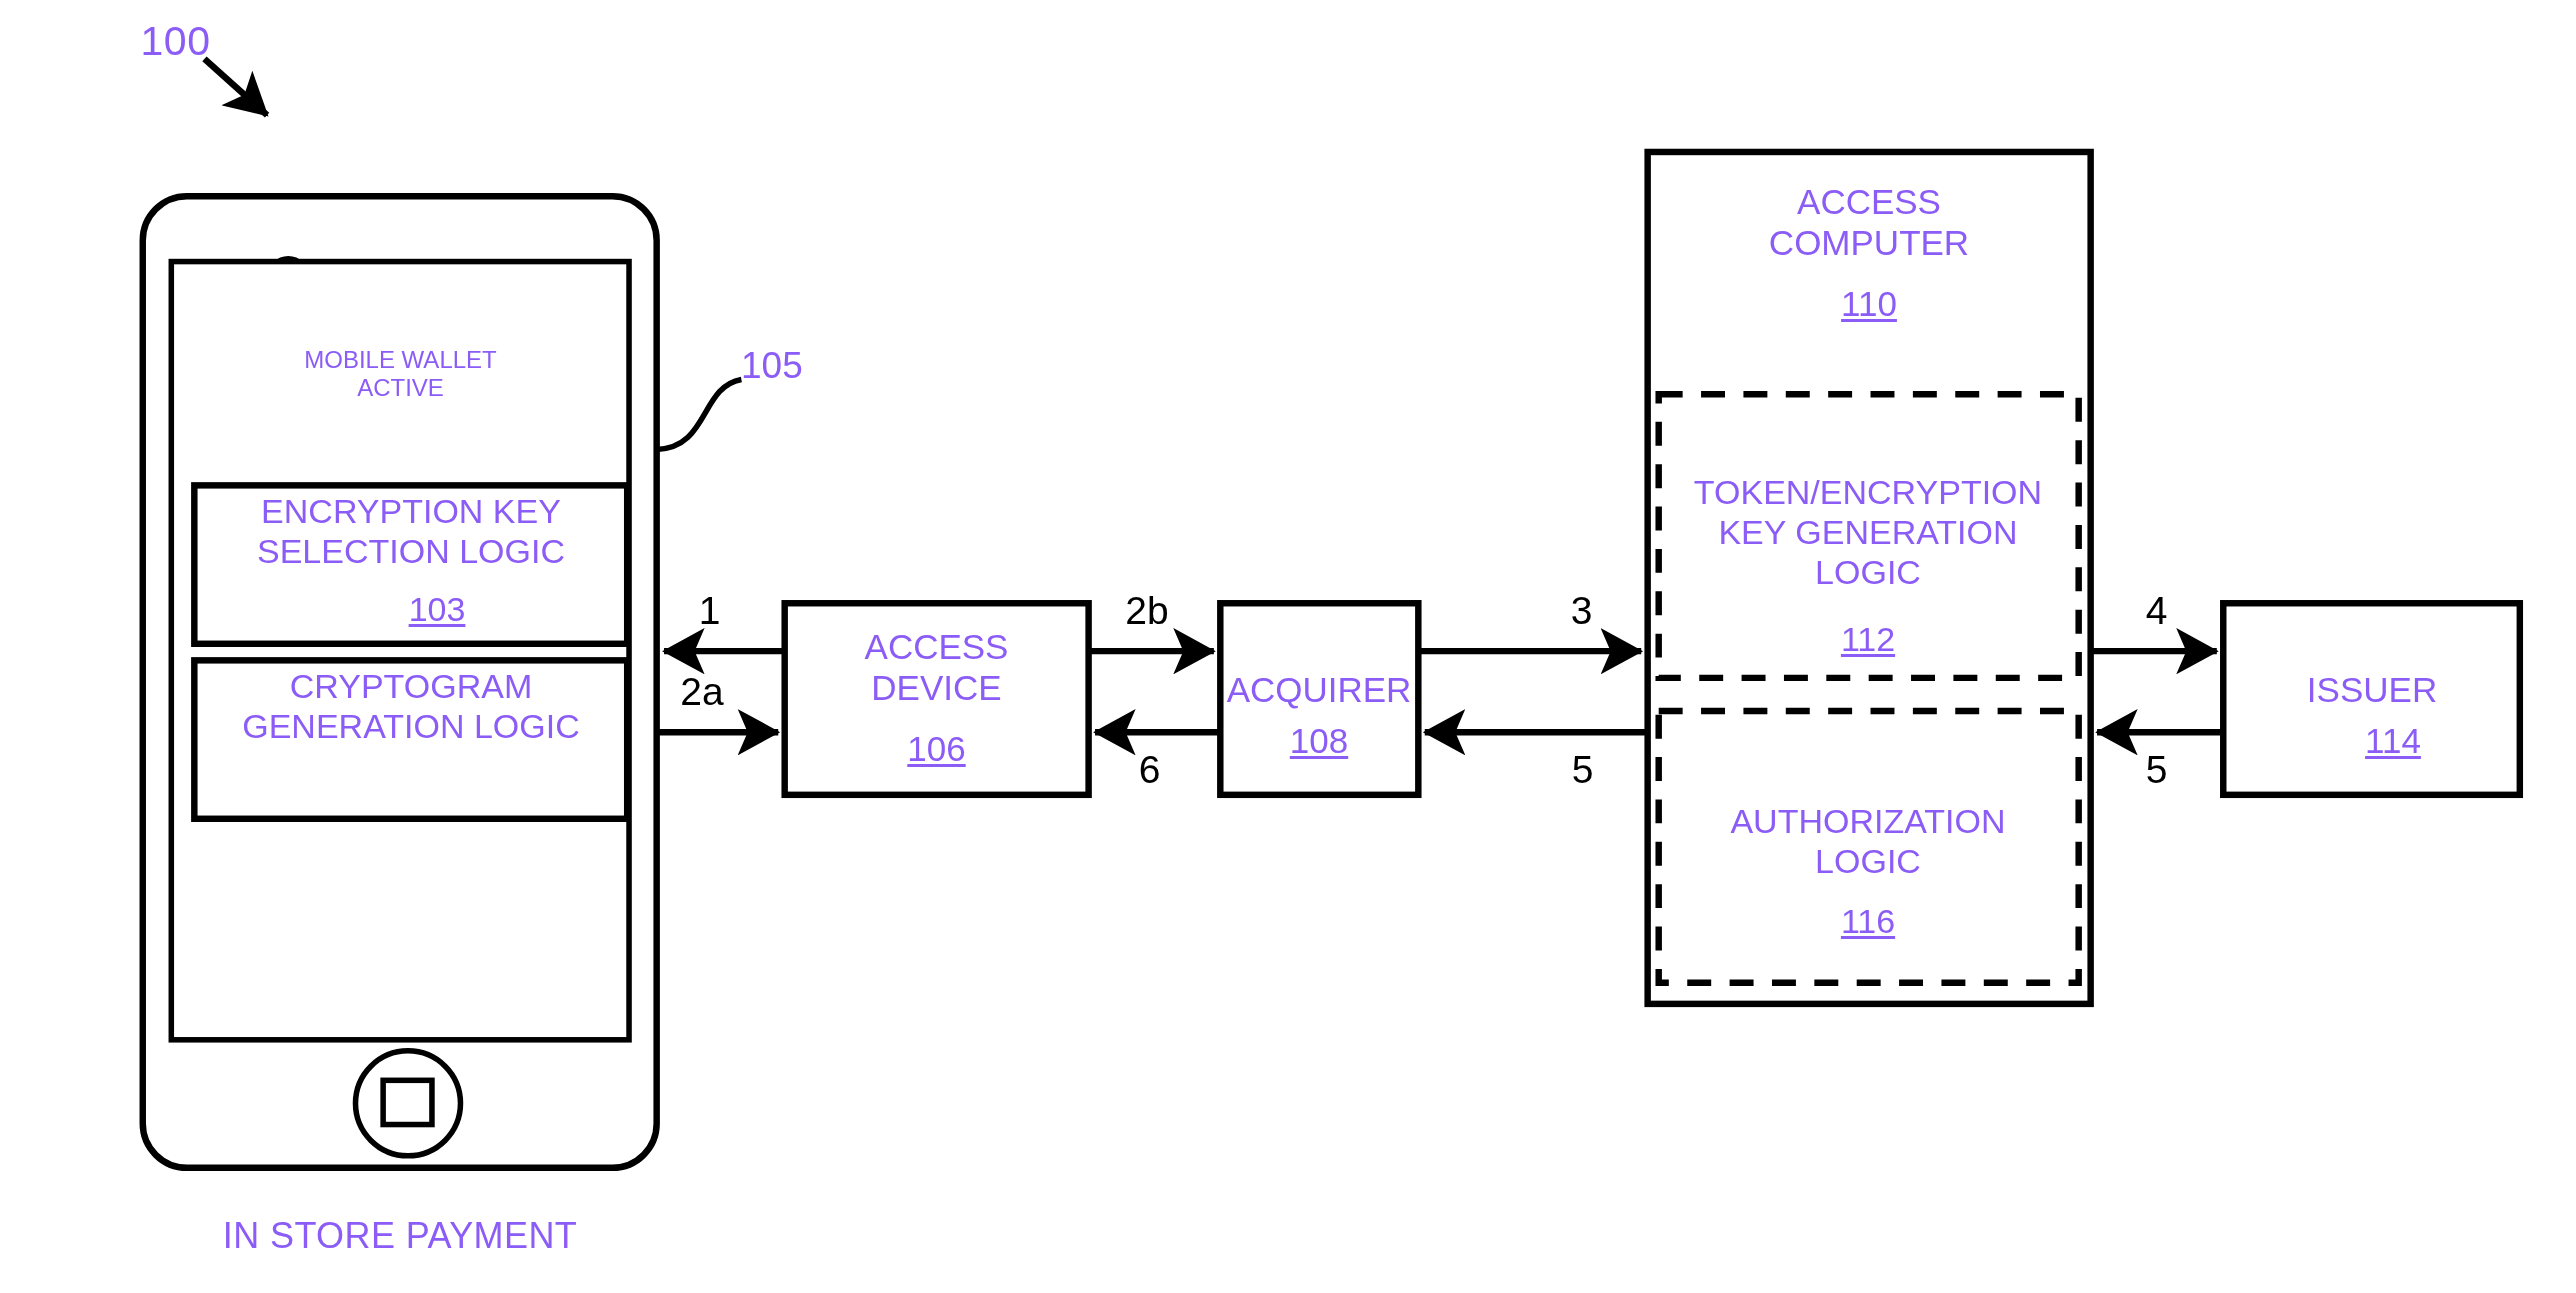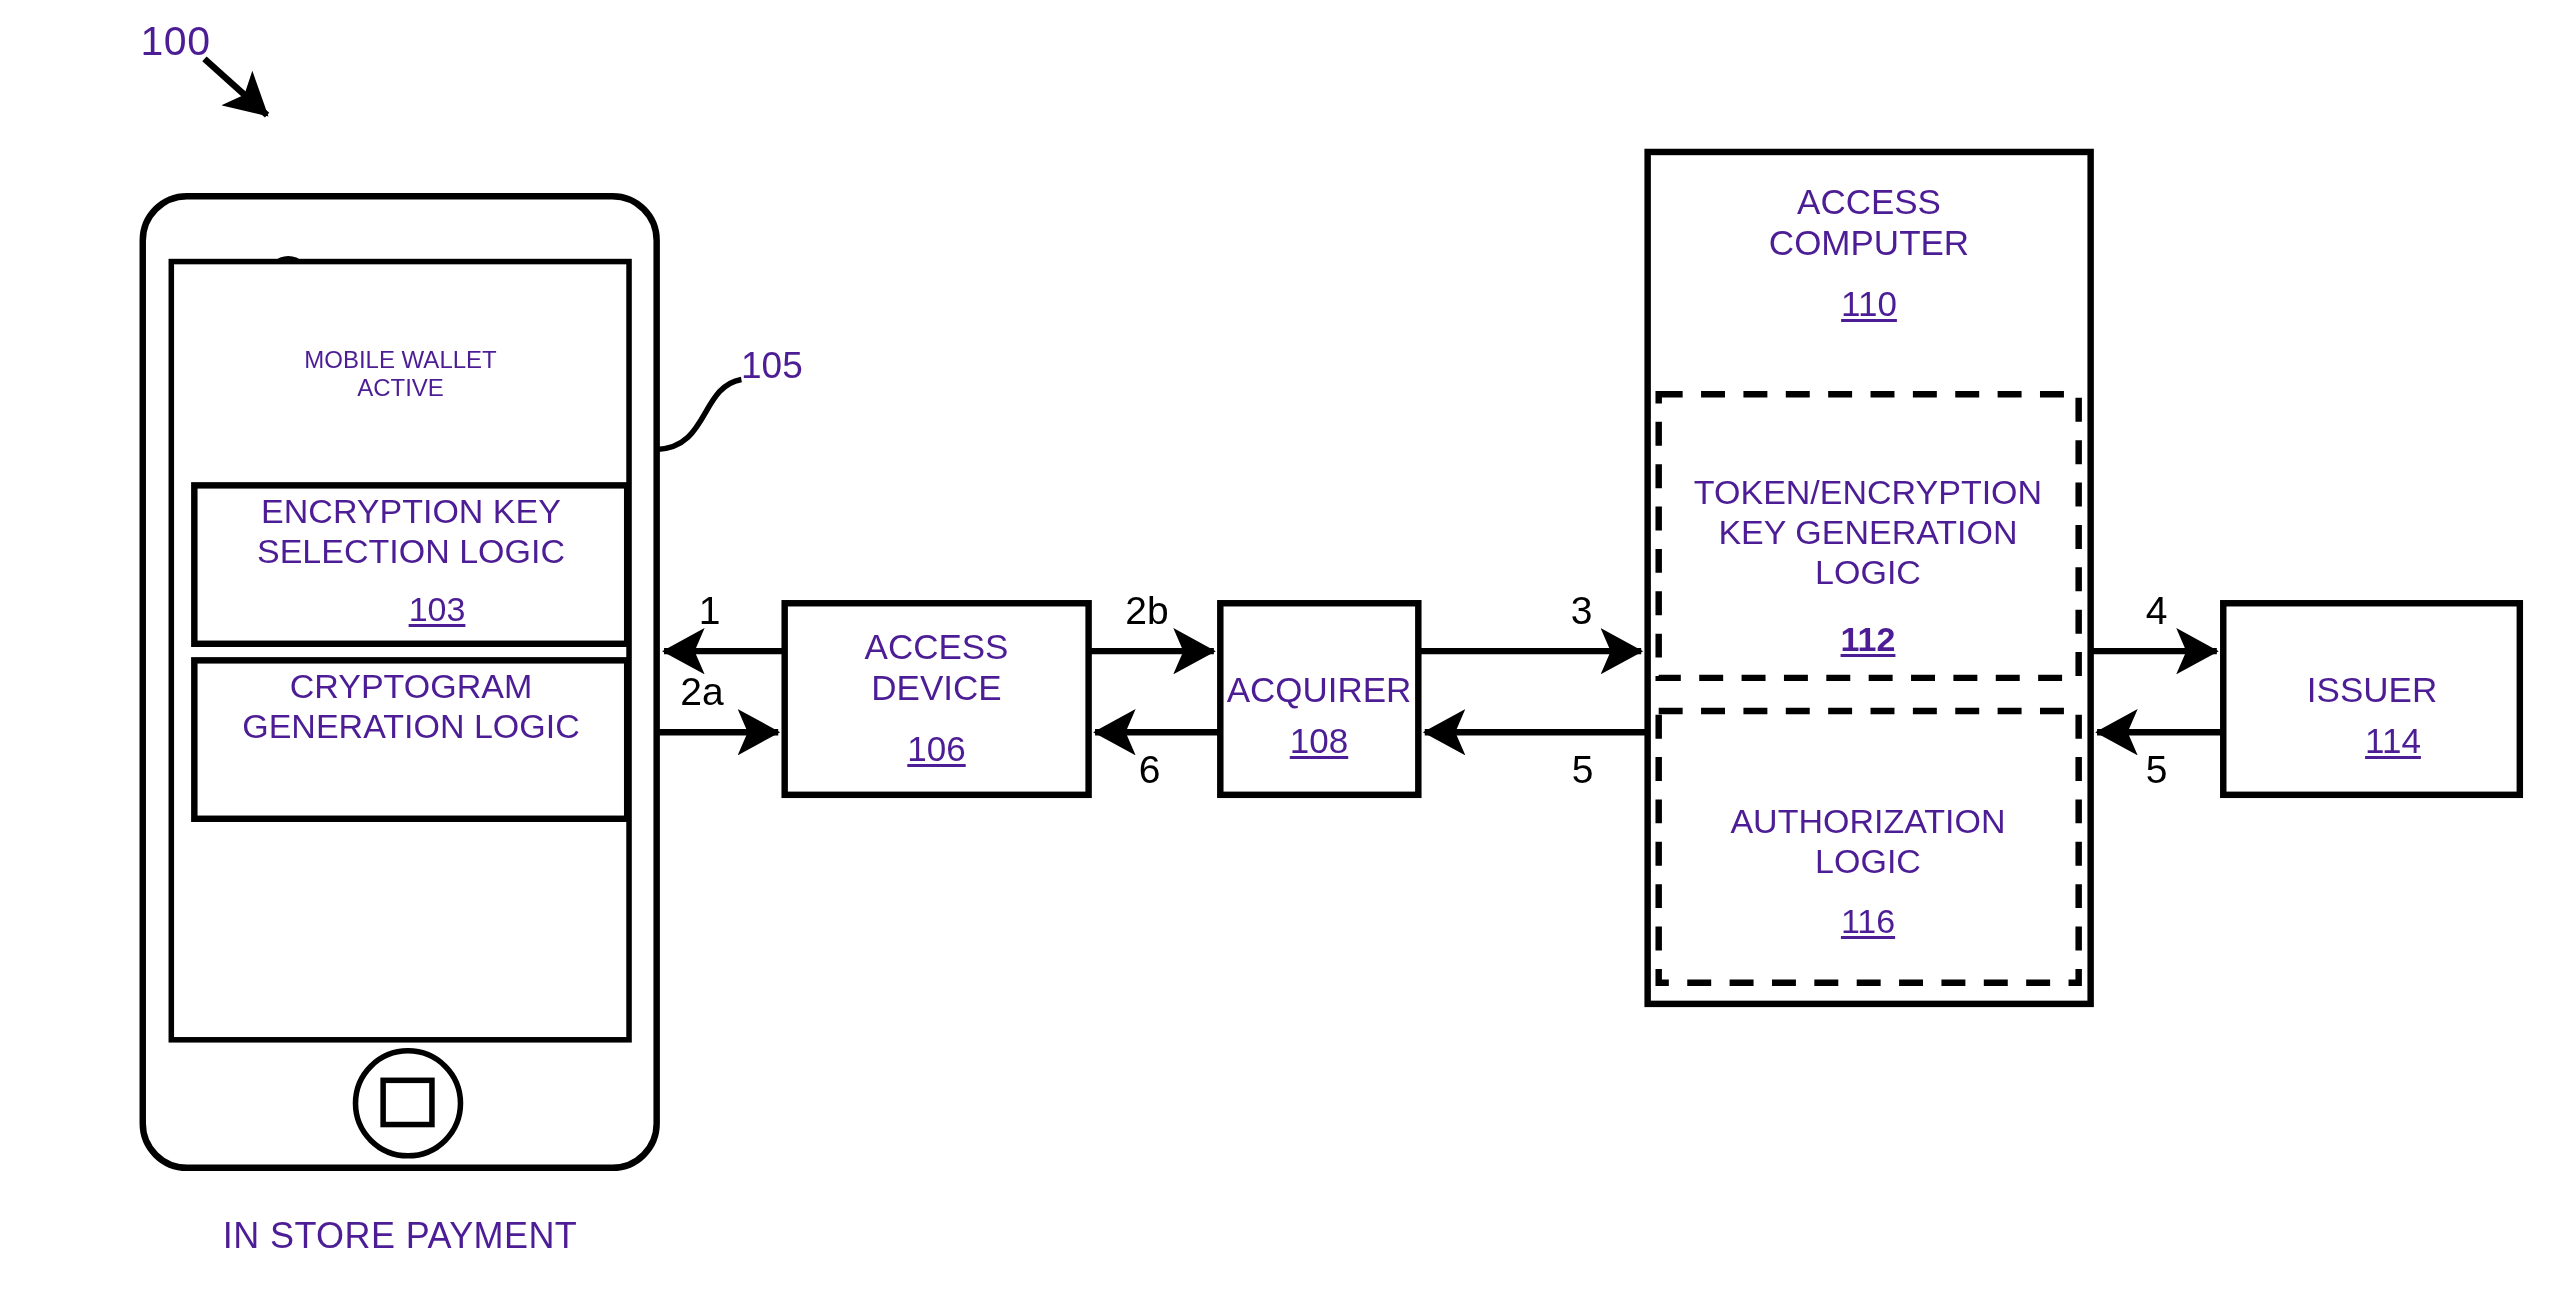--- a/index.html
+++ b/index.html
@@ -26,21 +26,21 @@
     width: 2576px;
     height: 1294px;
     pointer-events: none;
   }
   .lbl {
     position: absolute;
     text-align: center;
     line-height: 1.18;
     white-space: pre-line;
     font-family: "Liberation Sans", sans-serif;
-    color: #4c1d95;
+    color: #8b5cf6;
   }
   .num {
     text-decoration: underline;
     text-underline-offset: 2.8px;
     text-decoration-thickness: 2.8px;
   }
   
   .fignum {
     font-size: 41px;
     letter-spacing: 0.5px;
@@ -171,21 +171,21 @@
   <div class="lbl boxtext big" style="left:1209px; top:669px; width:220px;">ACQUIRER</div>
   <div class="lbl boxtext big num" style="left:1209px; top:720px; width:220px;">108</div>
 
   <div class="lbl boxtext big" style="left:1652px; top:181px; width:434px;">ACCESS
 COMPUTER</div>
   <div class="lbl boxtext big num" style="left:1652px; top:283px; width:434px;">110</div>
 
   <div class="lbl boxtext" style="left:1661px; top:472px; width:414px;">TOKEN/ENCRYPTION
 KEY GENERATION
 LOGIC</div>
-  <div class="lbl boxtext num" style="left:1661px; top:619px; width:414px;font-weight:bold;">112</div>
+  <div class="lbl boxtext num" style="left:1661px; top:619px; width:414px;">112</div>
 
   <div class="lbl boxtext" style="left:1661px; top:801px; width:414px;">AUTHORIZATION
 LOGIC</div>
   <div class="lbl boxtext num" style="left:1661px; top:901px; width:414px;">116</div>
 
   <div class="lbl boxtext big" style="left:2228px; top:669px; width:288px;">ISSUER</div>
   <div class="lbl boxtext big num" style="left:2228px; top:720px; width:288px;margin-left:21px;">114</div>
 
   <div class="step" style="left:682px; top:589px; width:55px;">1</div>
 

